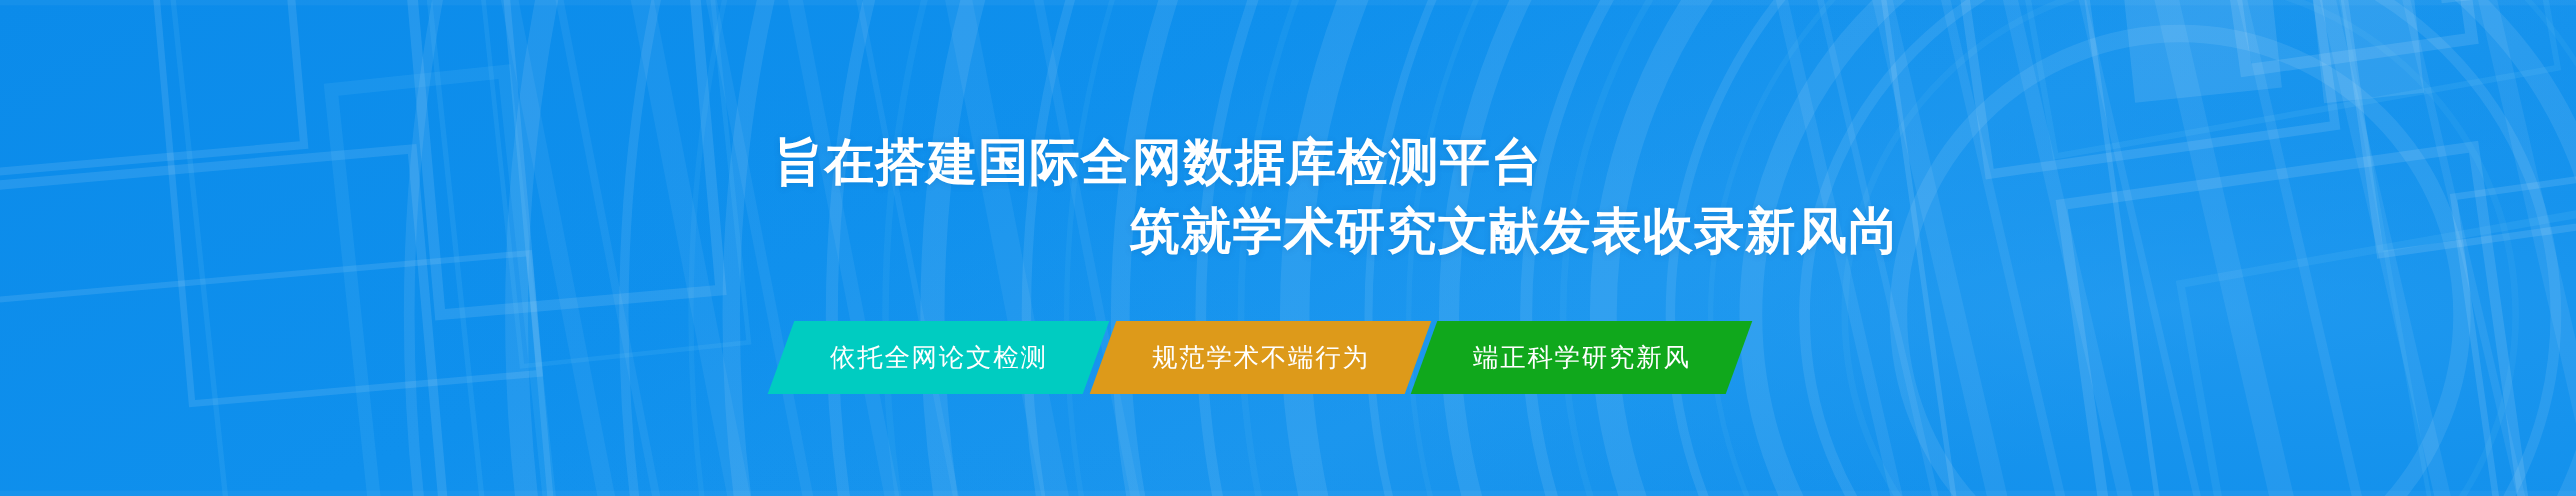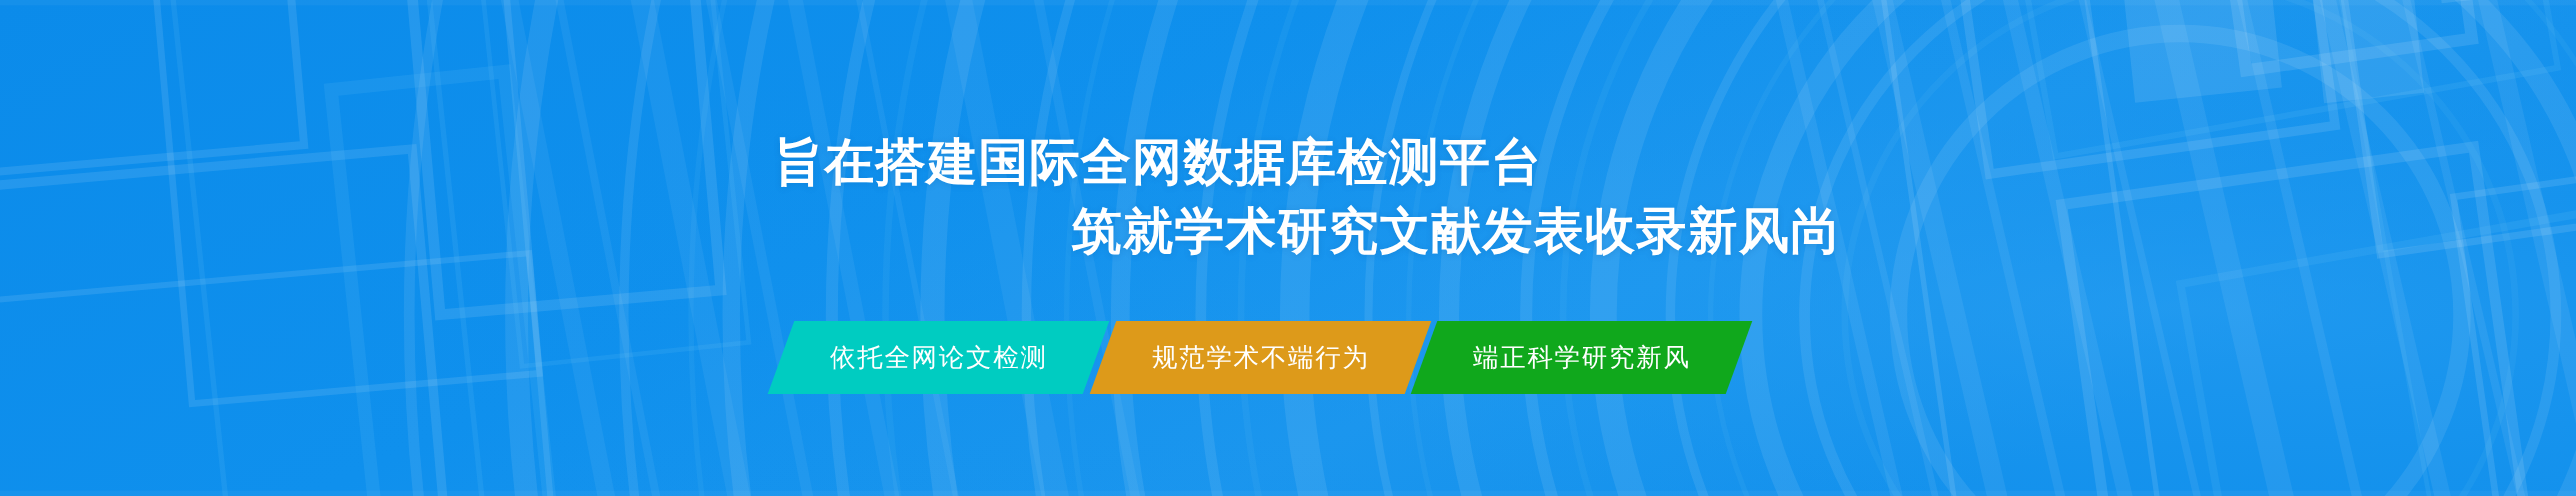--- a/index.html
+++ b/index.html
@@ -52,21 +52,21 @@
     letter-spacing: 1.3px;
     text-shadow: 0 1.3px 6.7px rgba(8,80,150,0.20);
   }
   .head-line-1 {
     left: 773px;
     top: 131px;
     font-size: 50px;
     line-height: 62px;
   }
   .head-line-2 {
-    left: 1072px;
+    left: 1130px;
     top: 200px;
     font-size: 50px;
     line-height: 62px;
   }
 
   
   .badge-strip {
     position: absolute;
     left: 781px;
     top: 321px;

